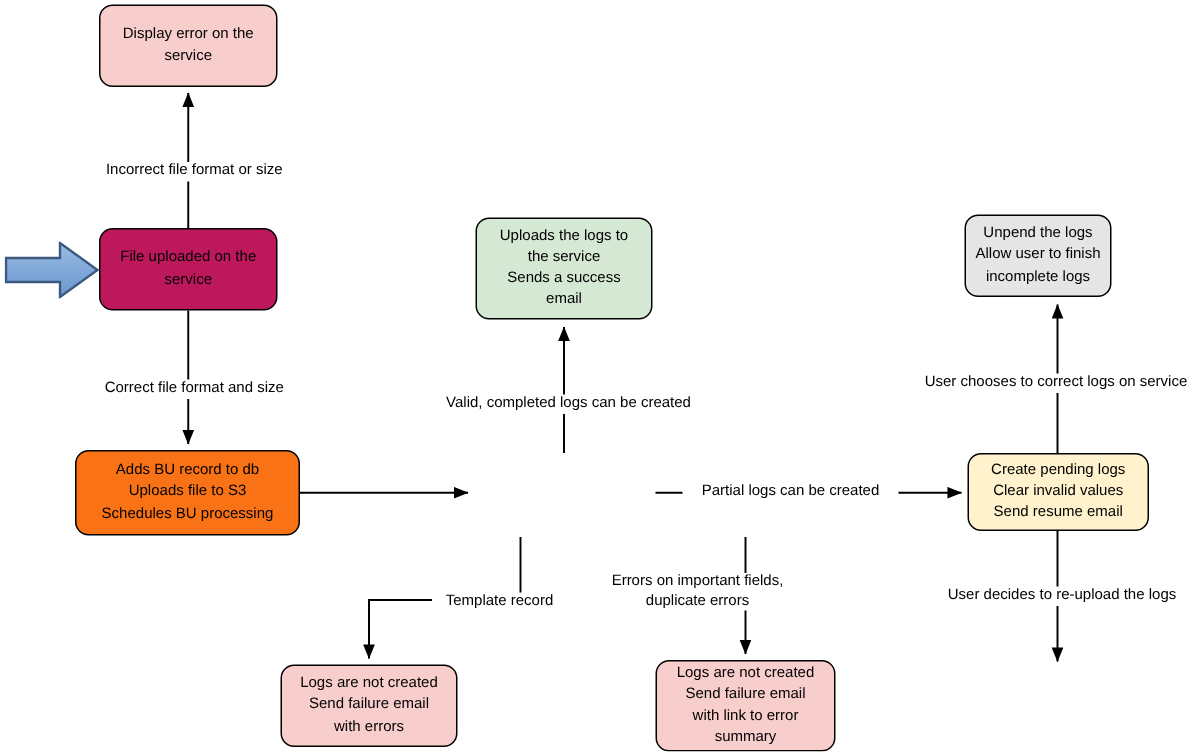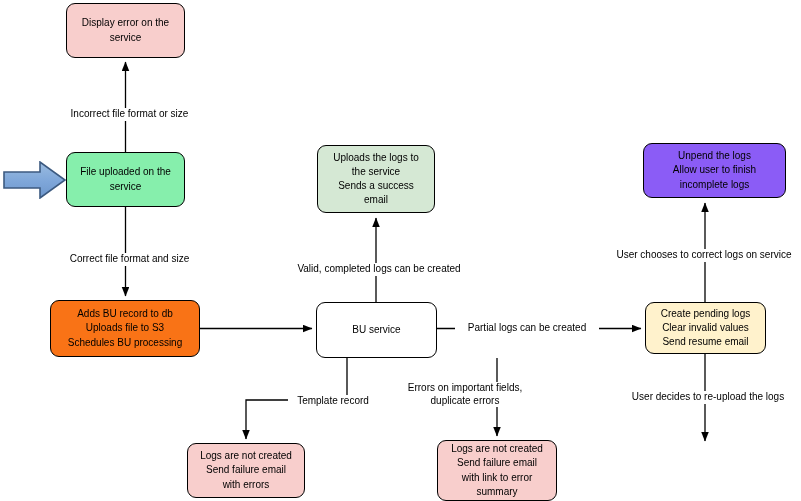--- a/index.html
+++ b/index.html
@@ -97,44 +97,43 @@
         <stop offset="55%" stop-color="#7ea6d9"></stop>
         <stop offset="100%" stop-color="#6e97cc"></stop>
       </linearGradient>
     </defs>
     <path d="M1,11 L37,11 L37,1 L62,19 L37,37 L37,27 L1,27 Z" fill="url(#bagrad)" stroke="#3c5a80" stroke-width="1.6" stroke-linejoin="miter"></path>
   </svg>
 
   <div class="node" style="left:66px;top:3px;width:119px;height:55px;background:#f8cecc;">Display error on the
 service</div>
 
-  <div class="node" style="left:66px;top:152px;width:119px;height:55px;background:#86efac;">File uploaded on the
+  <div class="node" style="left:66px;top:152px;width:119px;height:55px;background:#be185d;">File uploaded on the
 service</div>
 
   <div class="node" style="left:50px;top:300px;width:150px;height:57px;background:#f97316;">Adds BU record to db
 Uploads file to S3
 Schedules BU processing</div>
 
   <div class="node" style="left:317px;top:145px;width:118px;height:68px;background:#d5e8d4;">Uploads the logs to
 the service
 Sends a success
 email</div>
 
-  <div class="node" style="left:316px;top:302px;width:121px;height:56px;background:#ffffff;">BU service</div>
 
   <div class="node" style="left:187px;top:443px;width:118px;height:55px;background:#f8cecc;">Logs are not created
 Send failure email
 with errors</div>
 
   <div class="node" style="left:437px;top:440px;width:120px;height:61px;background:#f8cecc;">Logs are not created
 Send failure email
 with link to error
 summary</div>
 
-  <div class="node" style="left:643px;top:143px;width:143px;height:55px;background:#8b5cf6;">Unpend the logs
+  <div class="node" style="left:643px;top:143px;width:98px;height:55px;background:#e5e5e5;">Unpend the logs
 Allow user to finish
 incomplete logs</div>
 
   <div class="node" style="left:645px;top:302px;width:121px;height:52px;background:#fff2cc;">Create pending logs
 Clear invalid values
 Send resume email</div>
 
 
   <div class="edge-label" style="left:55px;top:108px;width:145px;">Incorrect file format or size</div>
 

